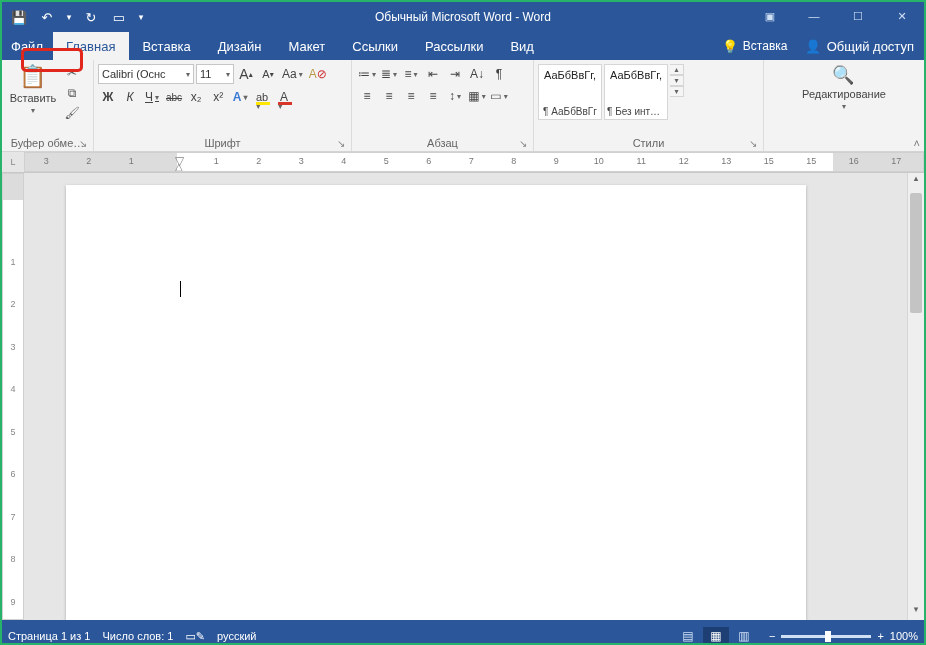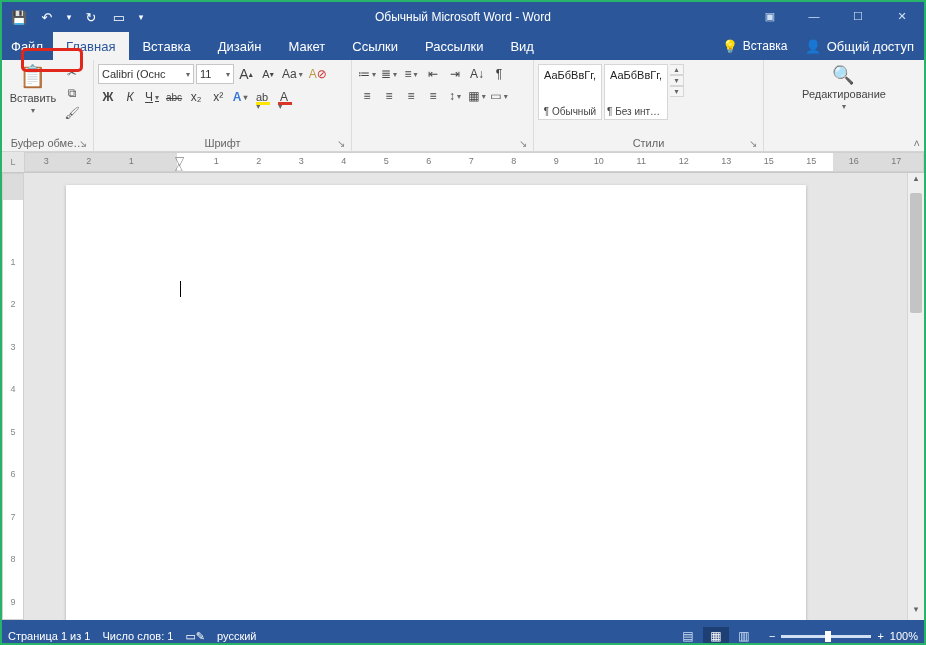--- a/index.html
+++ b/index.html
@@ -307,28 +307,29 @@
       <div class="row">
         <div class="rbtn">≡</div>
         <div class="rbtn">≡</div>
         <div class="rbtn">≡</div>
         <div class="rbtn">≡</div>
         <div class="rbtn split">↕</div>
         <div class="rbtn split">▦</div>
         <div class="rbtn split">▭</div>
       </div>
     </div>
+    <div class="label">Абзац</div>
     <div class="launcher">↘</div>
   </div>
 
   <div class="group styles" style="width:230px">
     <div class="body">
       <div class="stylecard">
         <div class="preview">АаБбВвГг,</div>
-        <div class="name">¶ Обычный</div>
+        <div class="name">¶ АаБбВвГг</div>
       </div>
       <div class="stylecard">
         <div class="preview">АаБбВвГг,</div>
         <div class="name">¶ Без инте…</div>
       </div>
       <div class="stylescroll">
         <div>▴</div>
         <div>▾</div>
         <div>▾</div>
       </div>

